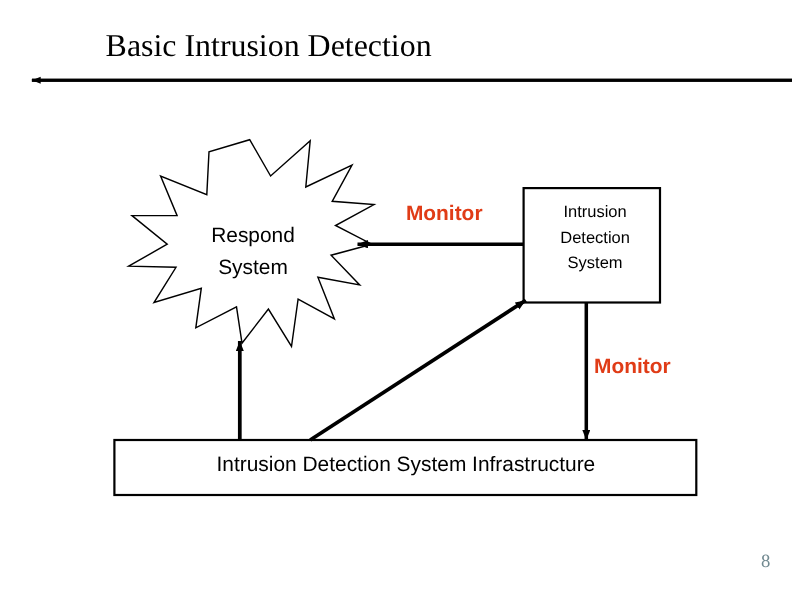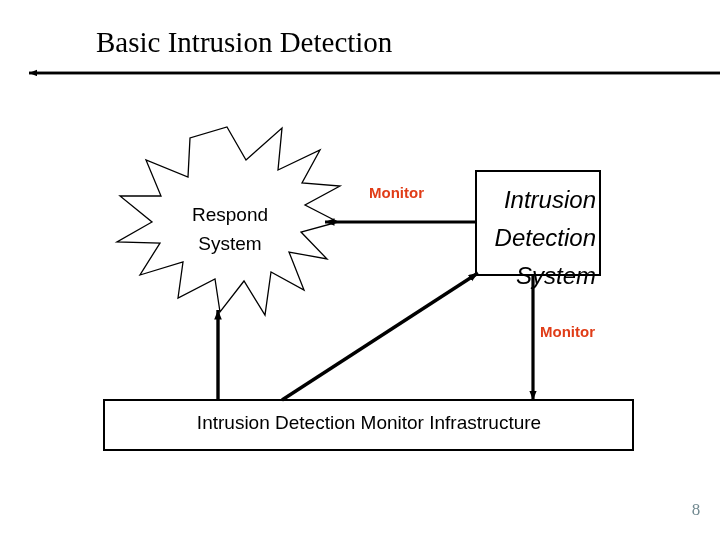--- a/index.html
+++ b/index.html
@@ -64,41 +64,40 @@
     text-align: center;
     font-size: 19px;
     line-height: 1.55;
     color: #000000;
   }
 
   #ids-box-label {
     left: 466px;
     top: 181px;
     width: 110px;
-    text-align: right;
-    font-size: 24px;
+    text-align: center;
+    font-size: 15px;
     line-height: 1.58;
     color: #000000;
-    font-style: italic;
   }
 
   #infrastructure-label {
     left: 84px;
     top: 412px;
     width: 530px;
     text-align: center;
     font-size: 19px;
     color: #000000;
   }
 
   .flow-label {
     position: absolute;
     font-family: "Liberation Sans", sans-serif;
     font-weight: bold;
-    font-size: 15px;
+    font-size: 19px;
     color: #E03C17;
     white-space: nowrap;
   }
   #monitor-label  { left: 349px; top: 184px; }
   #respond-label  { left: 209px; top: 333px; }
   #report-label   { left: 520px; top: 323px; }
 
   
   #page-number {
     position: absolute;
@@ -156,21 +155,21 @@
     <line x1="513" y1="275" x2="513" y2="400" stroke="#000000" stroke-width="3.2" marker-end="url(#arrow-solid)"></line>
   </svg>
 
   <div class="label" id="target-system-label">Respond
 System</div>
 
   <div class="label" id="ids-box-label">Intrusion
 Detection
 System</div>
 
-  <div class="label" id="infrastructure-label">Intrusion Detection Monitor Infrastructure</div>
+  <div class="label" id="infrastructure-label">Intrusion Detection System Infrastructure</div>
 
   <div class="flow-label" id="monitor-label">Monitor</div>
 
 
   <div class="flow-label" id="report-label">Monitor</div>
 
   <div id="page-number">8</div>
 
 </div>
 

